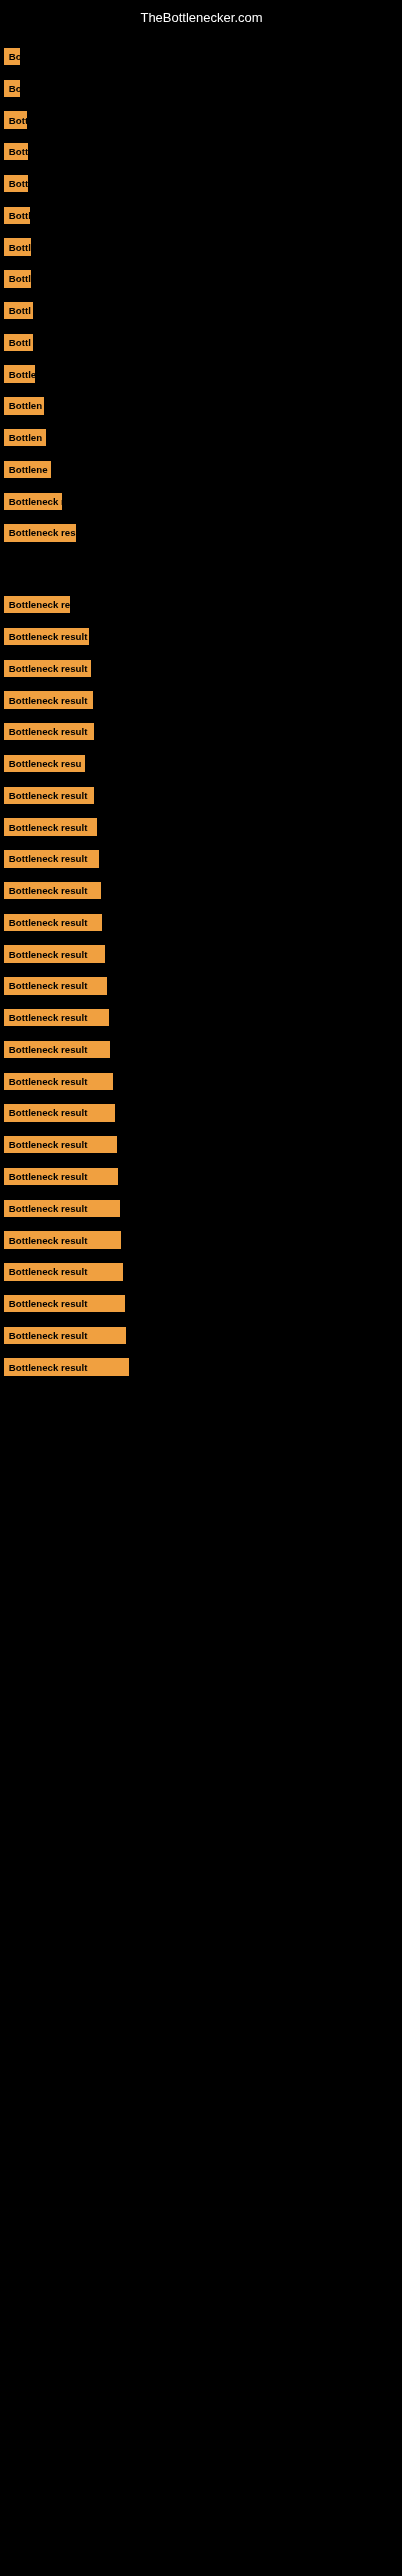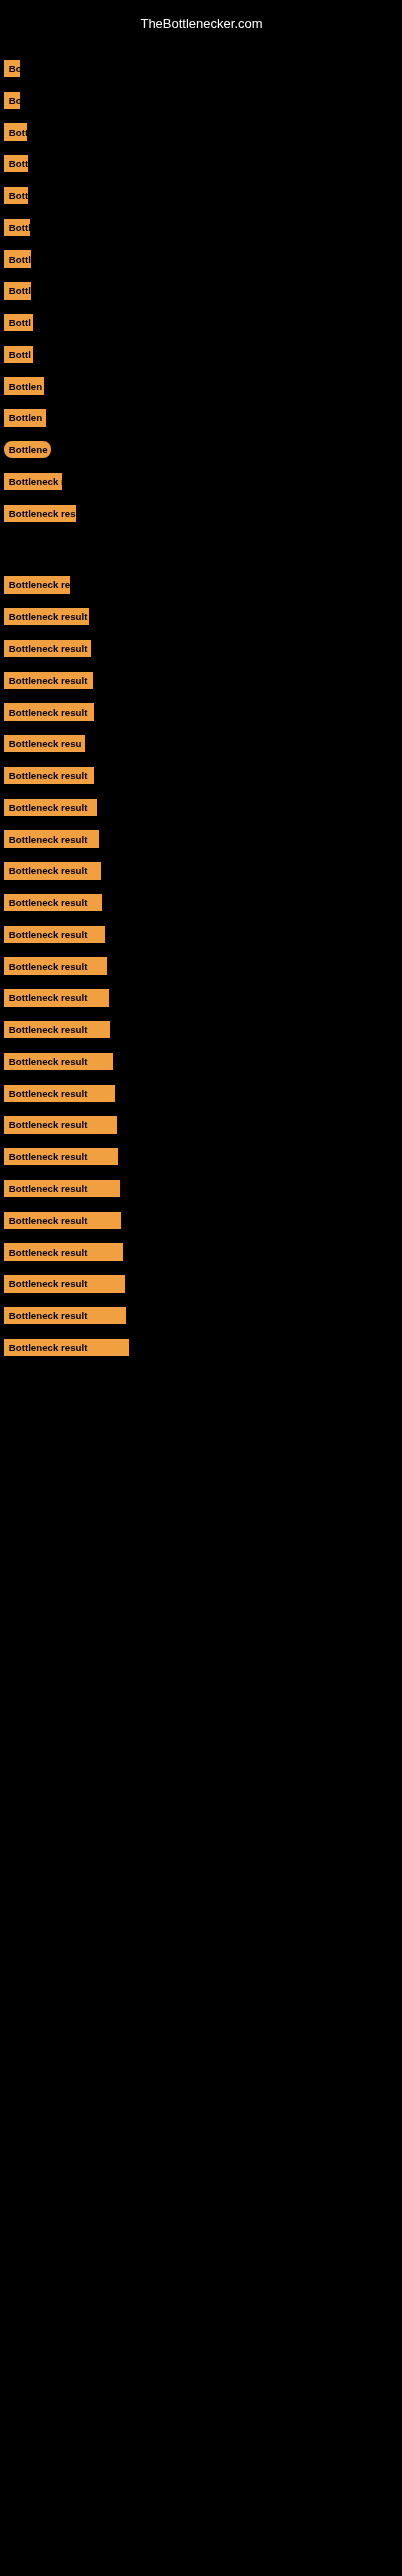--- a/index.html
+++ b/index.html
@@ -13,21 +13,21 @@
       min-height: 2576px;
       background-color: #000000;
       font-family: Arial, sans-serif;
       position: relative;
     }
 
     .site-title {
       color: #ffffff;
       font-size: 13px;
       text-align: center;
-      padding: 16px 0;
+      padding: 10px 0;
       font-weight: normal;
     }
 
     .items-container {
       padding: 8px 4px;
       display: flex;
       flex-direction: column;
       gap: 0px;
     }
 
@@ -82,27 +82,30 @@
     <div class="bottleneck-item">
       <span class="bottleneck-label" style="width: 27px; min-width: 27px; max-width: 27px;">Bottl</span>
     </div>
     <div class="bottleneck-item">
       <span class="bottleneck-label" style="width: 29px; min-width: 29px; max-width: 29px;">Bottl</span>
     </div>
     <div class="bottleneck-item">
       <span class="bottleneck-label" style="width: 29px; min-width: 29px; max-width: 29px;">Bottl</span>
     </div>
     <div class="bottleneck-item">
+      <span class="bottleneck-label" style="width: 31px; min-width: 31px; max-width: 31px;">Bottle</span>
+    </div>
+    <div class="bottleneck-item">
       <span class="bottleneck-label" style="width: 40px; min-width: 40px; max-width: 40px;">Bottlen</span>
     </div>
     <div class="bottleneck-item">
       <span class="bottleneck-label" style="width: 42px; min-width: 42px; max-width: 42px;">Bottlen</span>
     </div>
     <div class="bottleneck-item">
-      <span class="bottleneck-label" style="width: 47px; min-width: 47px; max-width: 47px; border-radius: 8px;">Bottlene</span>
+      <span class="bottleneck-label" style="width: 47px; min-width: 47px; max-width: 47px;">Bottlene</span>
     </div>
     <div class="bottleneck-item">
       <span class="bottleneck-label" style="width: 58px; min-width: 58px; max-width: 58px;">Bottleneck r</span>
     </div>
     <div class="bottleneck-item">
       <span class="bottleneck-label" style="width: 72px; min-width: 72px; max-width: 72px;">Bottleneck resu</span>
     </div>
     <div class="bottleneck-item">
       <span class="bottleneck-label" style="width: 66px; min-width: 66px; max-width: 66px; margin-top: 40px;">Bottleneck re</span>
     </div>

